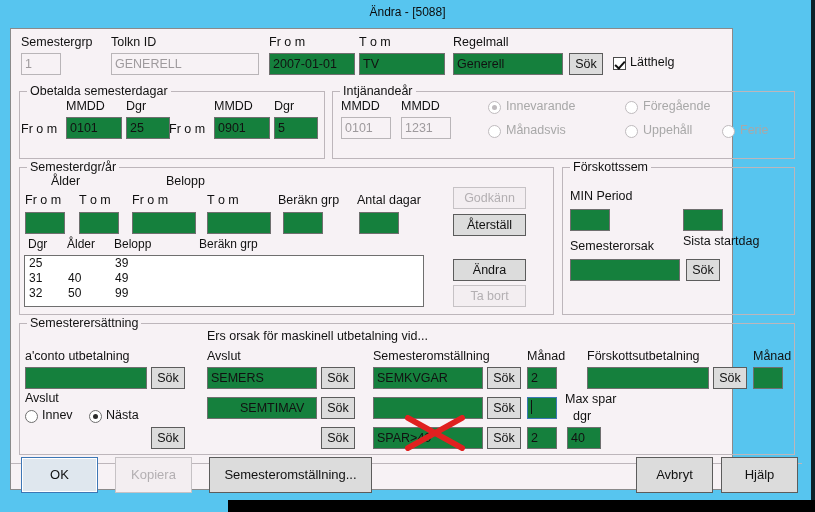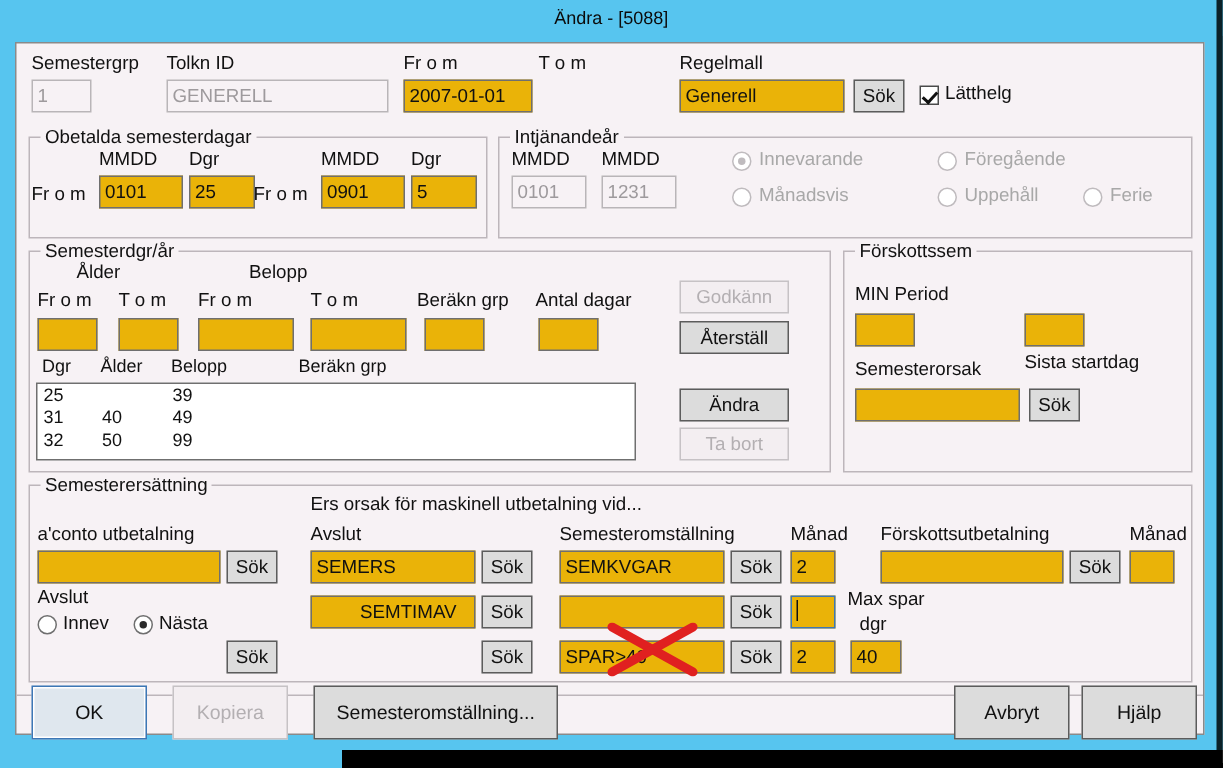--- a/index.html
+++ b/index.html
@@ -51,40 +51,40 @@
     left: 0; top: 500px;
     width: 228px; height: 12px;
     background: #57c5ef;
   }
 
   
   #client {
     position: absolute;
     left: 10px;
     top: 28px;
-    width: 793px;
+    width: 723px;
     height: 462px;
     background: #f7f2f5;
     border: 1px solid #8a8a8a;
     box-sizing: border-box;
   }
 
   
   .lbl {
     position: absolute;
     font-size: 12.5px;
     color: #111;
     white-space: nowrap;
   }
   .lbl.dim { color: #a8a8a8; }
 
   .inp {
     position: absolute;
     box-sizing: border-box;
-    background: #eab308;
+    background: #15803d;
     border: 1px solid #6f6f6f;
     font-size: 12.5px;
     font-family: "Liberation Sans", sans-serif;
     color: #111;
     padding: 0 3px;
     line-height: 20px;
     height: 22px;
     white-space: nowrap;
     overflow: hidden;
   }
@@ -236,20 +236,21 @@
     <div class="lbl" style="left:10px; top:6px;">Semestergrp</div>
     <div class="inp ro" style="left:10px; top:24px; width:40px;">1</div>
 
     <div class="lbl" style="left:100px; top:6px;">Tolkn ID</div>
     <div class="inp ro" style="left:100px; top:24px; width:148px;">GENERELL</div>
 
     <div class="lbl" style="left:258px; top:6px;">Fr o m</div>
     <div class="inp" style="left:258px; top:24px; width:86px;">2007-01-01</div>
 
     <div class="lbl" style="left:348px; top:6px;">T o m</div>
+    <div class="inp" style="left:348px; top:24px; width:86px;">TV</div>
 
     <div class="lbl" style="left:442px; top:6px;">Regelmall</div>
     <div class="inp" style="left:442px; top:24px; width:110px;">Generell</div>
     <div class="btn" style="left:558px; top:24px; width:34px;">Sök</div>
 
     <div class="cbx" style="left:602px; top:28px;"></div>
     <div class="lbl" style="left:619px; top:26px;">Lätthelg</div>
 
     <div class="grp" style="left:8px; top:62px; width:306px; height:68px;"></div>
     <div class="grp-title" style="left:16px; top:55px;">Obetalda semesterdagar</div>

